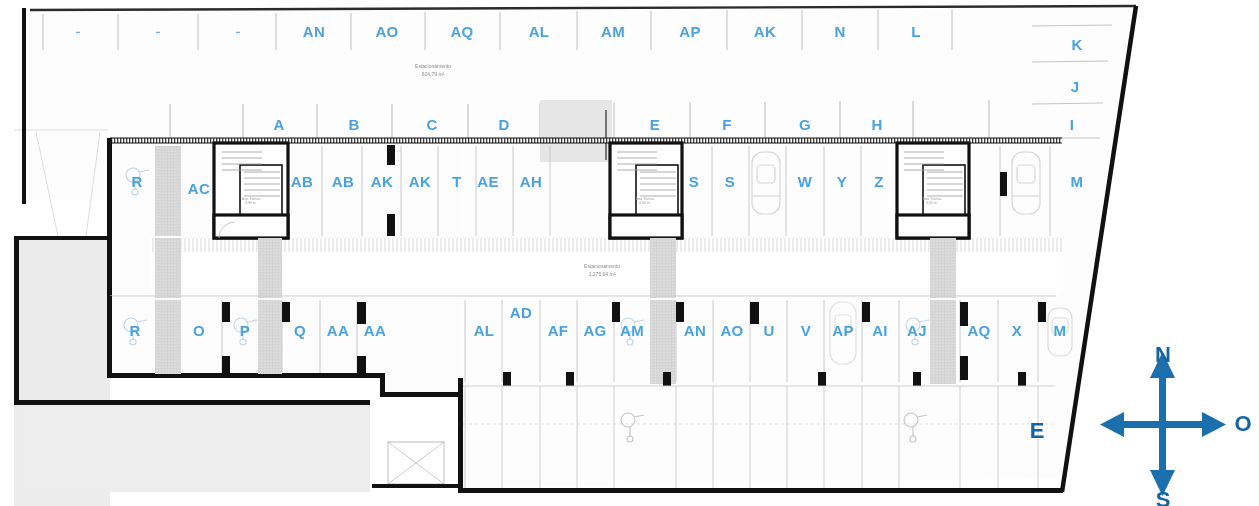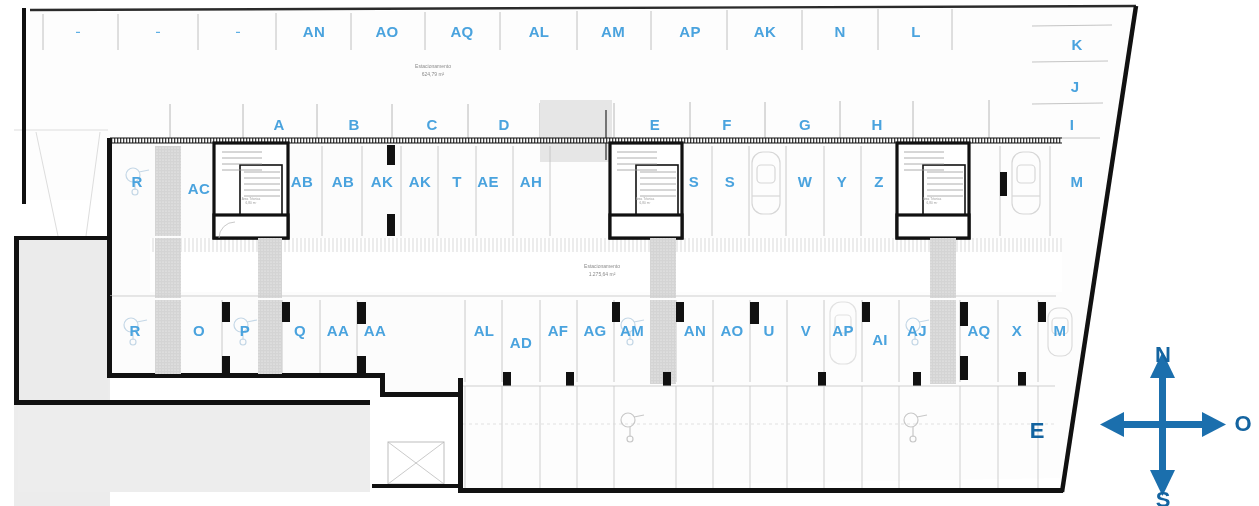--- a/index.html
+++ b/index.html
@@ -423,30 +423,30 @@
   <span class="stall-label" style="left:879px;top:181px">Z</span>
   <span class="stall-label" style="left:1077px;top:181px">M</span>
 
   <span class="stall-label" style="left:135px;top:330px">R</span>
   <span class="stall-label" style="left:199px;top:330px">O</span>
   <span class="stall-label" style="left:245px;top:330px">P</span>
   <span class="stall-label" style="left:300px;top:330px">Q</span>
   <span class="stall-label" style="left:338px;top:330px">AA</span>
   <span class="stall-label" style="left:375px;top:330px">AA</span>
   <span class="stall-label" style="left:484px;top:330px">AL</span>
-  <span class="stall-label" style="left:521px;top:342px">AD</span>
+  <span class="stall-label" style="left:521px;top:312px">AD</span>
   <span class="stall-label" style="left:558px;top:330px">AF</span>
   <span class="stall-label" style="left:595px;top:330px">AG</span>
   <span class="stall-label" style="left:632px;top:330px">AM</span>
   <span class="stall-label" style="left:695px;top:330px">AN</span>
   <span class="stall-label" style="left:732px;top:330px">AO</span>
   <span class="stall-label" style="left:769px;top:330px">U</span>
   <span class="stall-label" style="left:806px;top:330px">V</span>
   <span class="stall-label" style="left:843px;top:330px">AP</span>
-  <span class="stall-label" style="left:880px;top:339px">AI</span>
+  <span class="stall-label" style="left:880px;top:330px">AI</span>
   <span class="stall-label" style="left:917px;top:330px">AJ</span>
   <span class="stall-label" style="left:979px;top:330px">AQ</span>
   <span class="stall-label" style="left:1017px;top:330px">X</span>
   <span class="stall-label" style="left:1060px;top:330px">M</span>
 
   <div class="area-label" style="left:433px;top:70px">
     <span>Estacionamento</span>
     <span class="a2">624,79 m²</span>
   </div>
   <div class="area-label" style="left:602px;top:270px">

